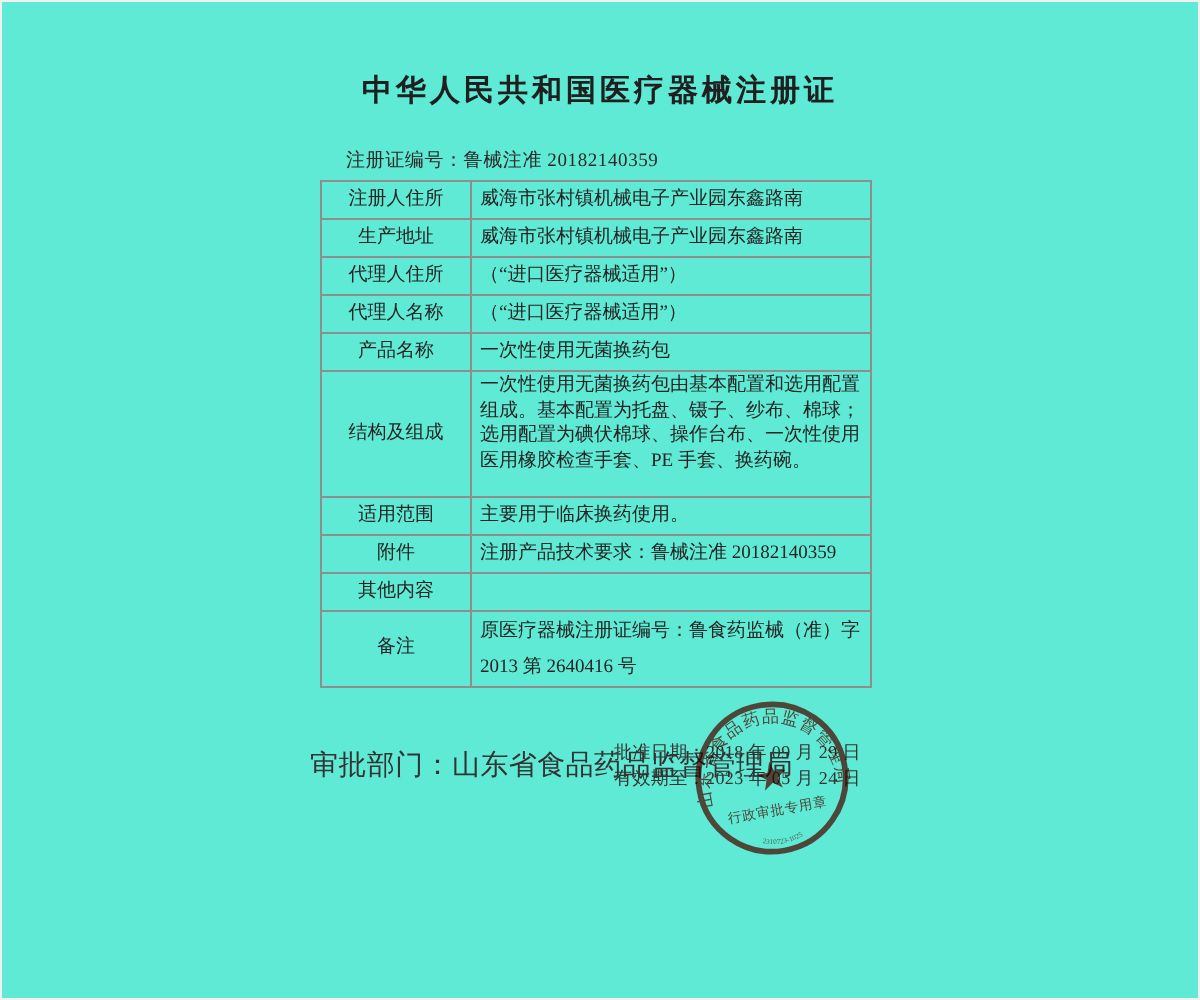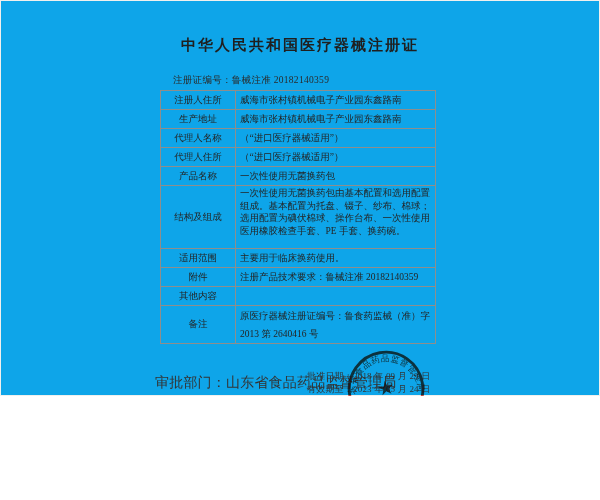--- a/index.html
+++ b/index.html
@@ -1,18 +1,18 @@
 <!DOCTYPE html>
 <html><head>
 <meta charset="utf-8">
 <style>
   html,body { margin:0; padding:0; background:#ffffff; }
   .canvas {
-    position:relative; width:600px; height:396px;
-    background:#0ea5e9; overflow:hidden;
+    position:relative; width:600px; height:500px;
+    background:#5eead4; overflow:hidden;
     font-family:"Liberation Serif","DejaVu Serif",serif;
     color:#2b2b2b;
     box-shadow: inset 0 0 0 1px #f0f0ee;
   }
   .title {
     position:absolute; top:36px; left:0; width:600px;
     text-align:center; font-size:15px; font-weight:600;
     letter-spacing:2px; color:#1f1f1f;
   }
   .regno {
@@ -64,25 +64,25 @@
     <tbody>
       <tr class="h">
         <td class="lbl">注册人住所</td>
         <td class="val">威海市张村镇机械电子产业园东鑫路南</td>
       </tr>
       <tr class="h">
         <td class="lbl">生产地址</td>
         <td class="val">威海市张村镇机械电子产业园东鑫路南</td>
       </tr>
       <tr class="h">
-        <td class="lbl">代理人名称</td>
+        <td class="lbl">代理人住所</td>
         <td class="val">（“进口医疗器械适用”）</td>
       </tr>
       <tr class="h">
-        <td class="lbl">代理人住所</td>
+        <td class="lbl">代理人名称</td>
         <td class="val">（“进口医疗器械适用”）</td>
       </tr>
       <tr class="h">
         <td class="lbl">产品名称</td>
         <td class="val">一次性使用无菌换药包</td>
       </tr>
       <tr class="structure">
         <td class="lbl">结构及组成</td>
         <td class="val">一次性使用无菌换药包由基本配置和选用配置组成。基本配置为托盘、镊子、纱布、棉球；选用配置为碘伏棉球、操作台布、一次性使用医用橡胶检查手套、PE 手套、换药碗。</td>
       </tr>

